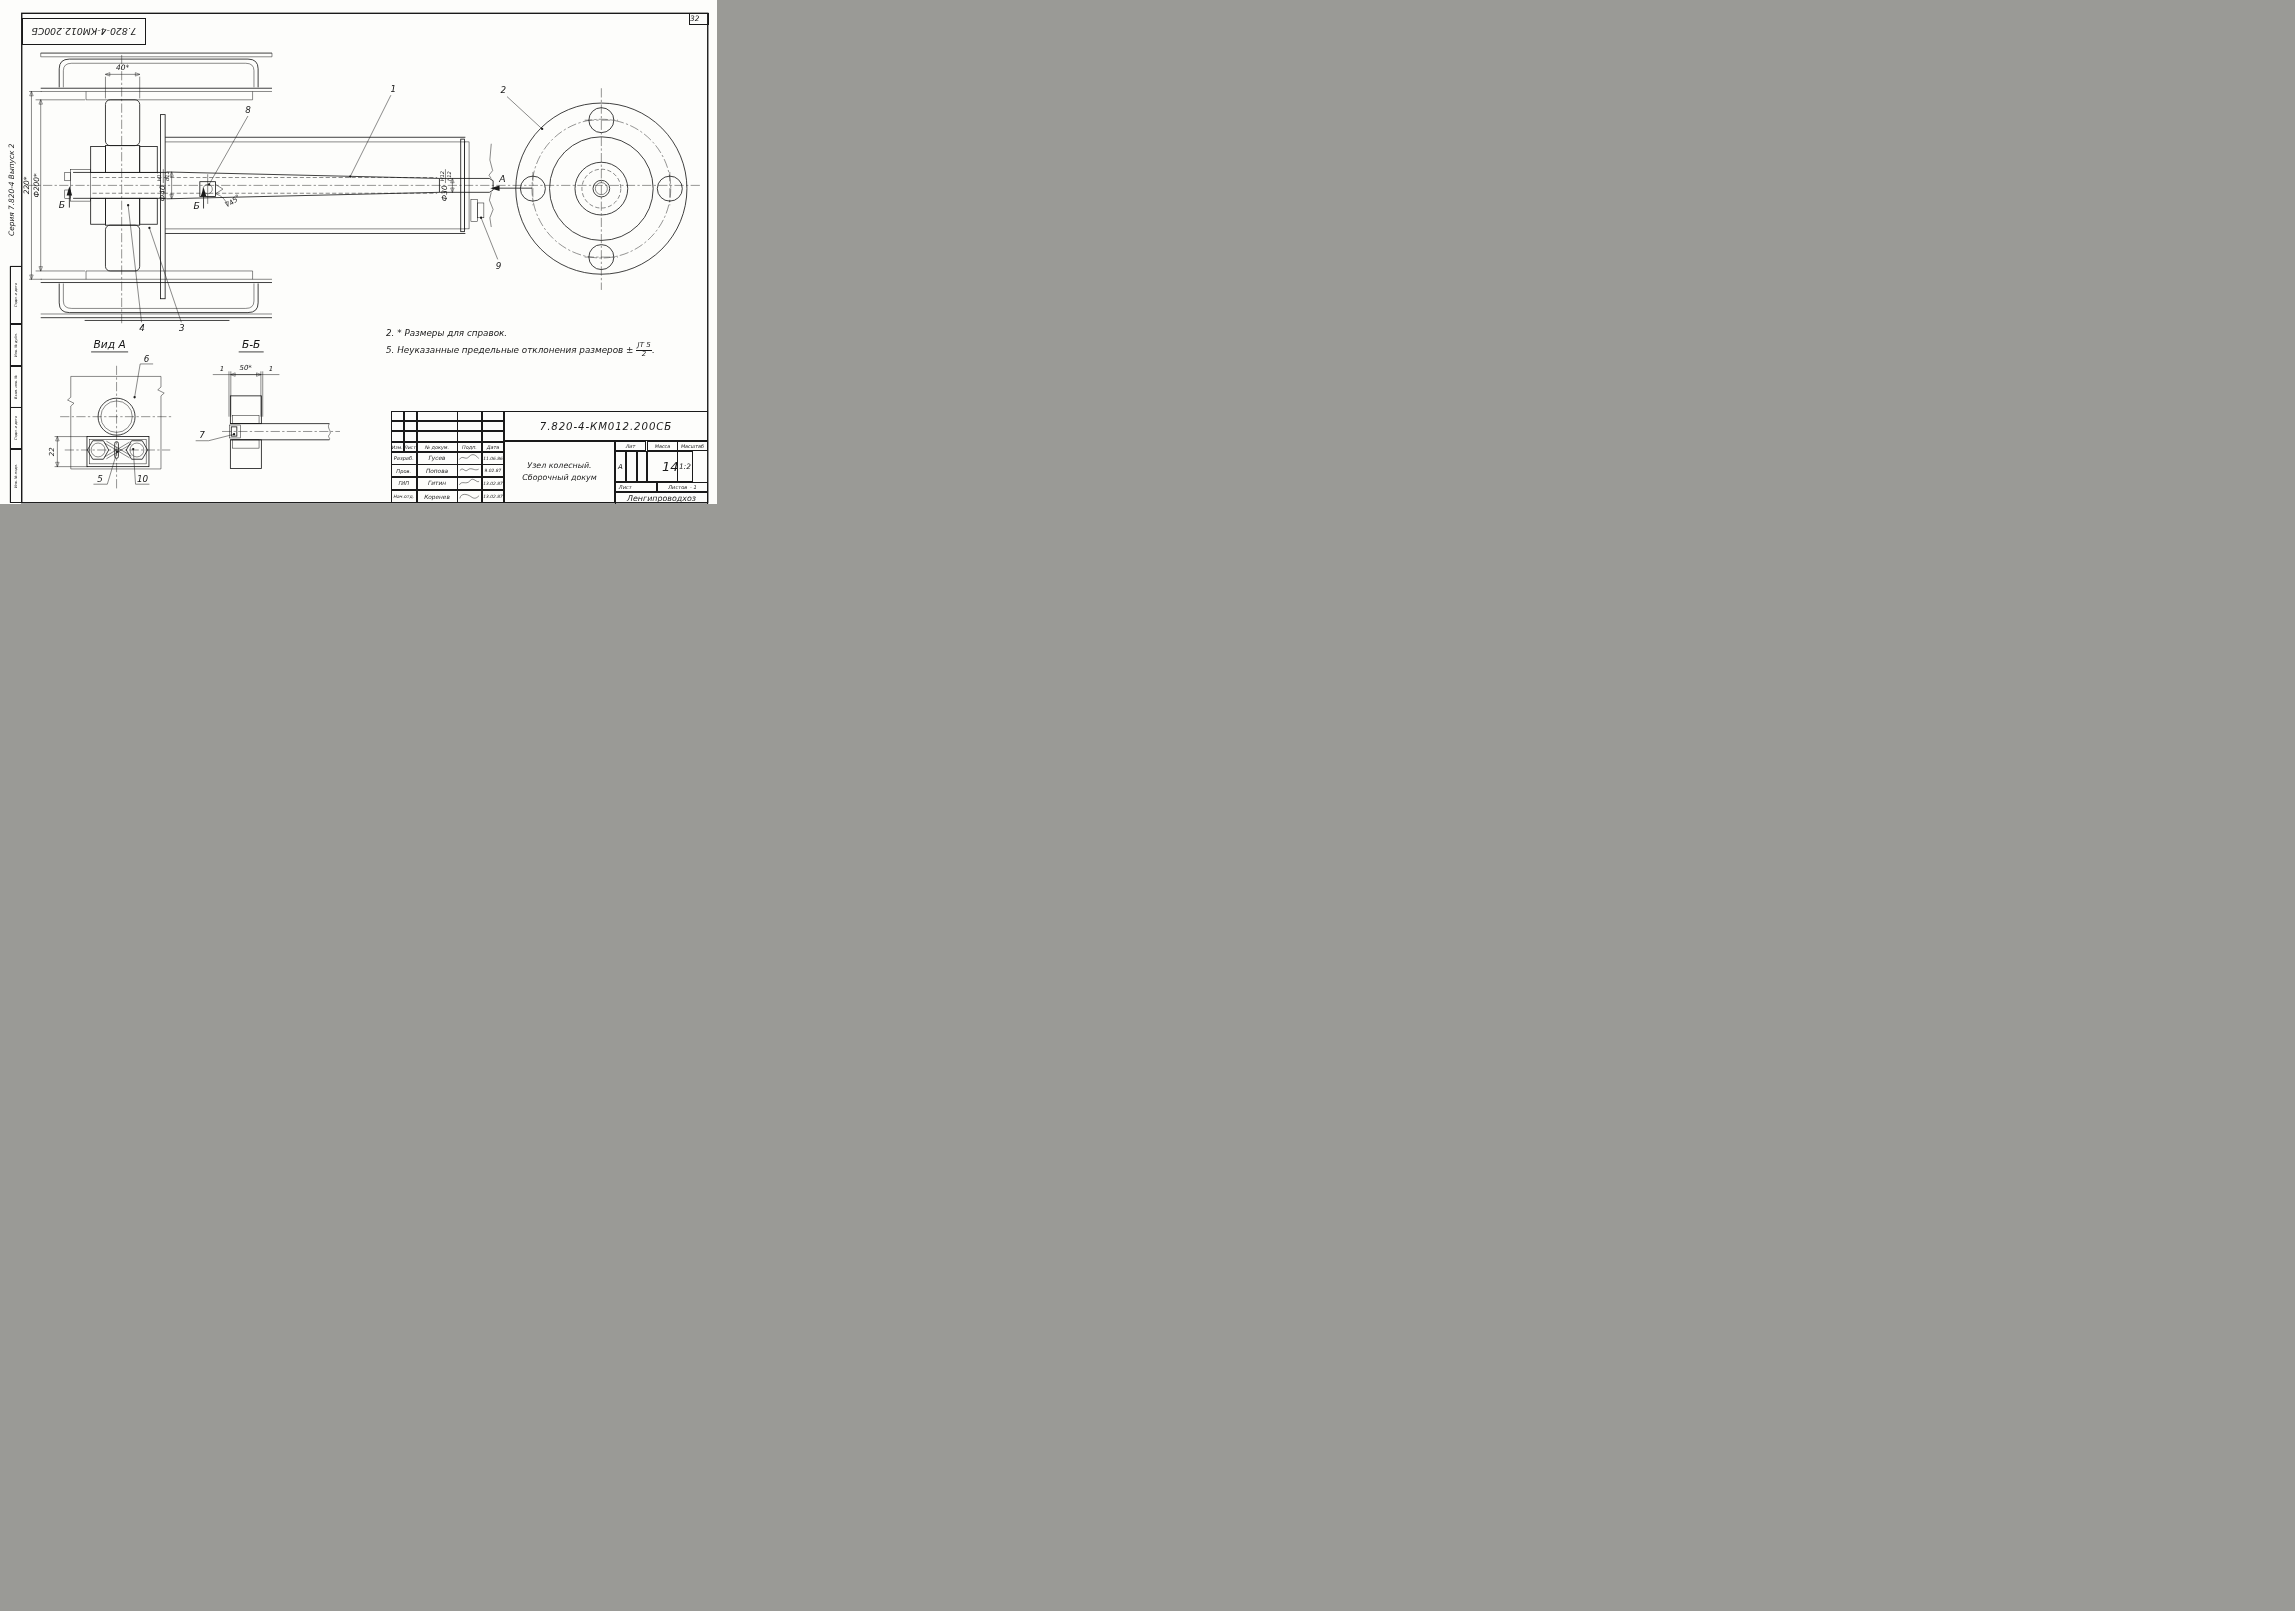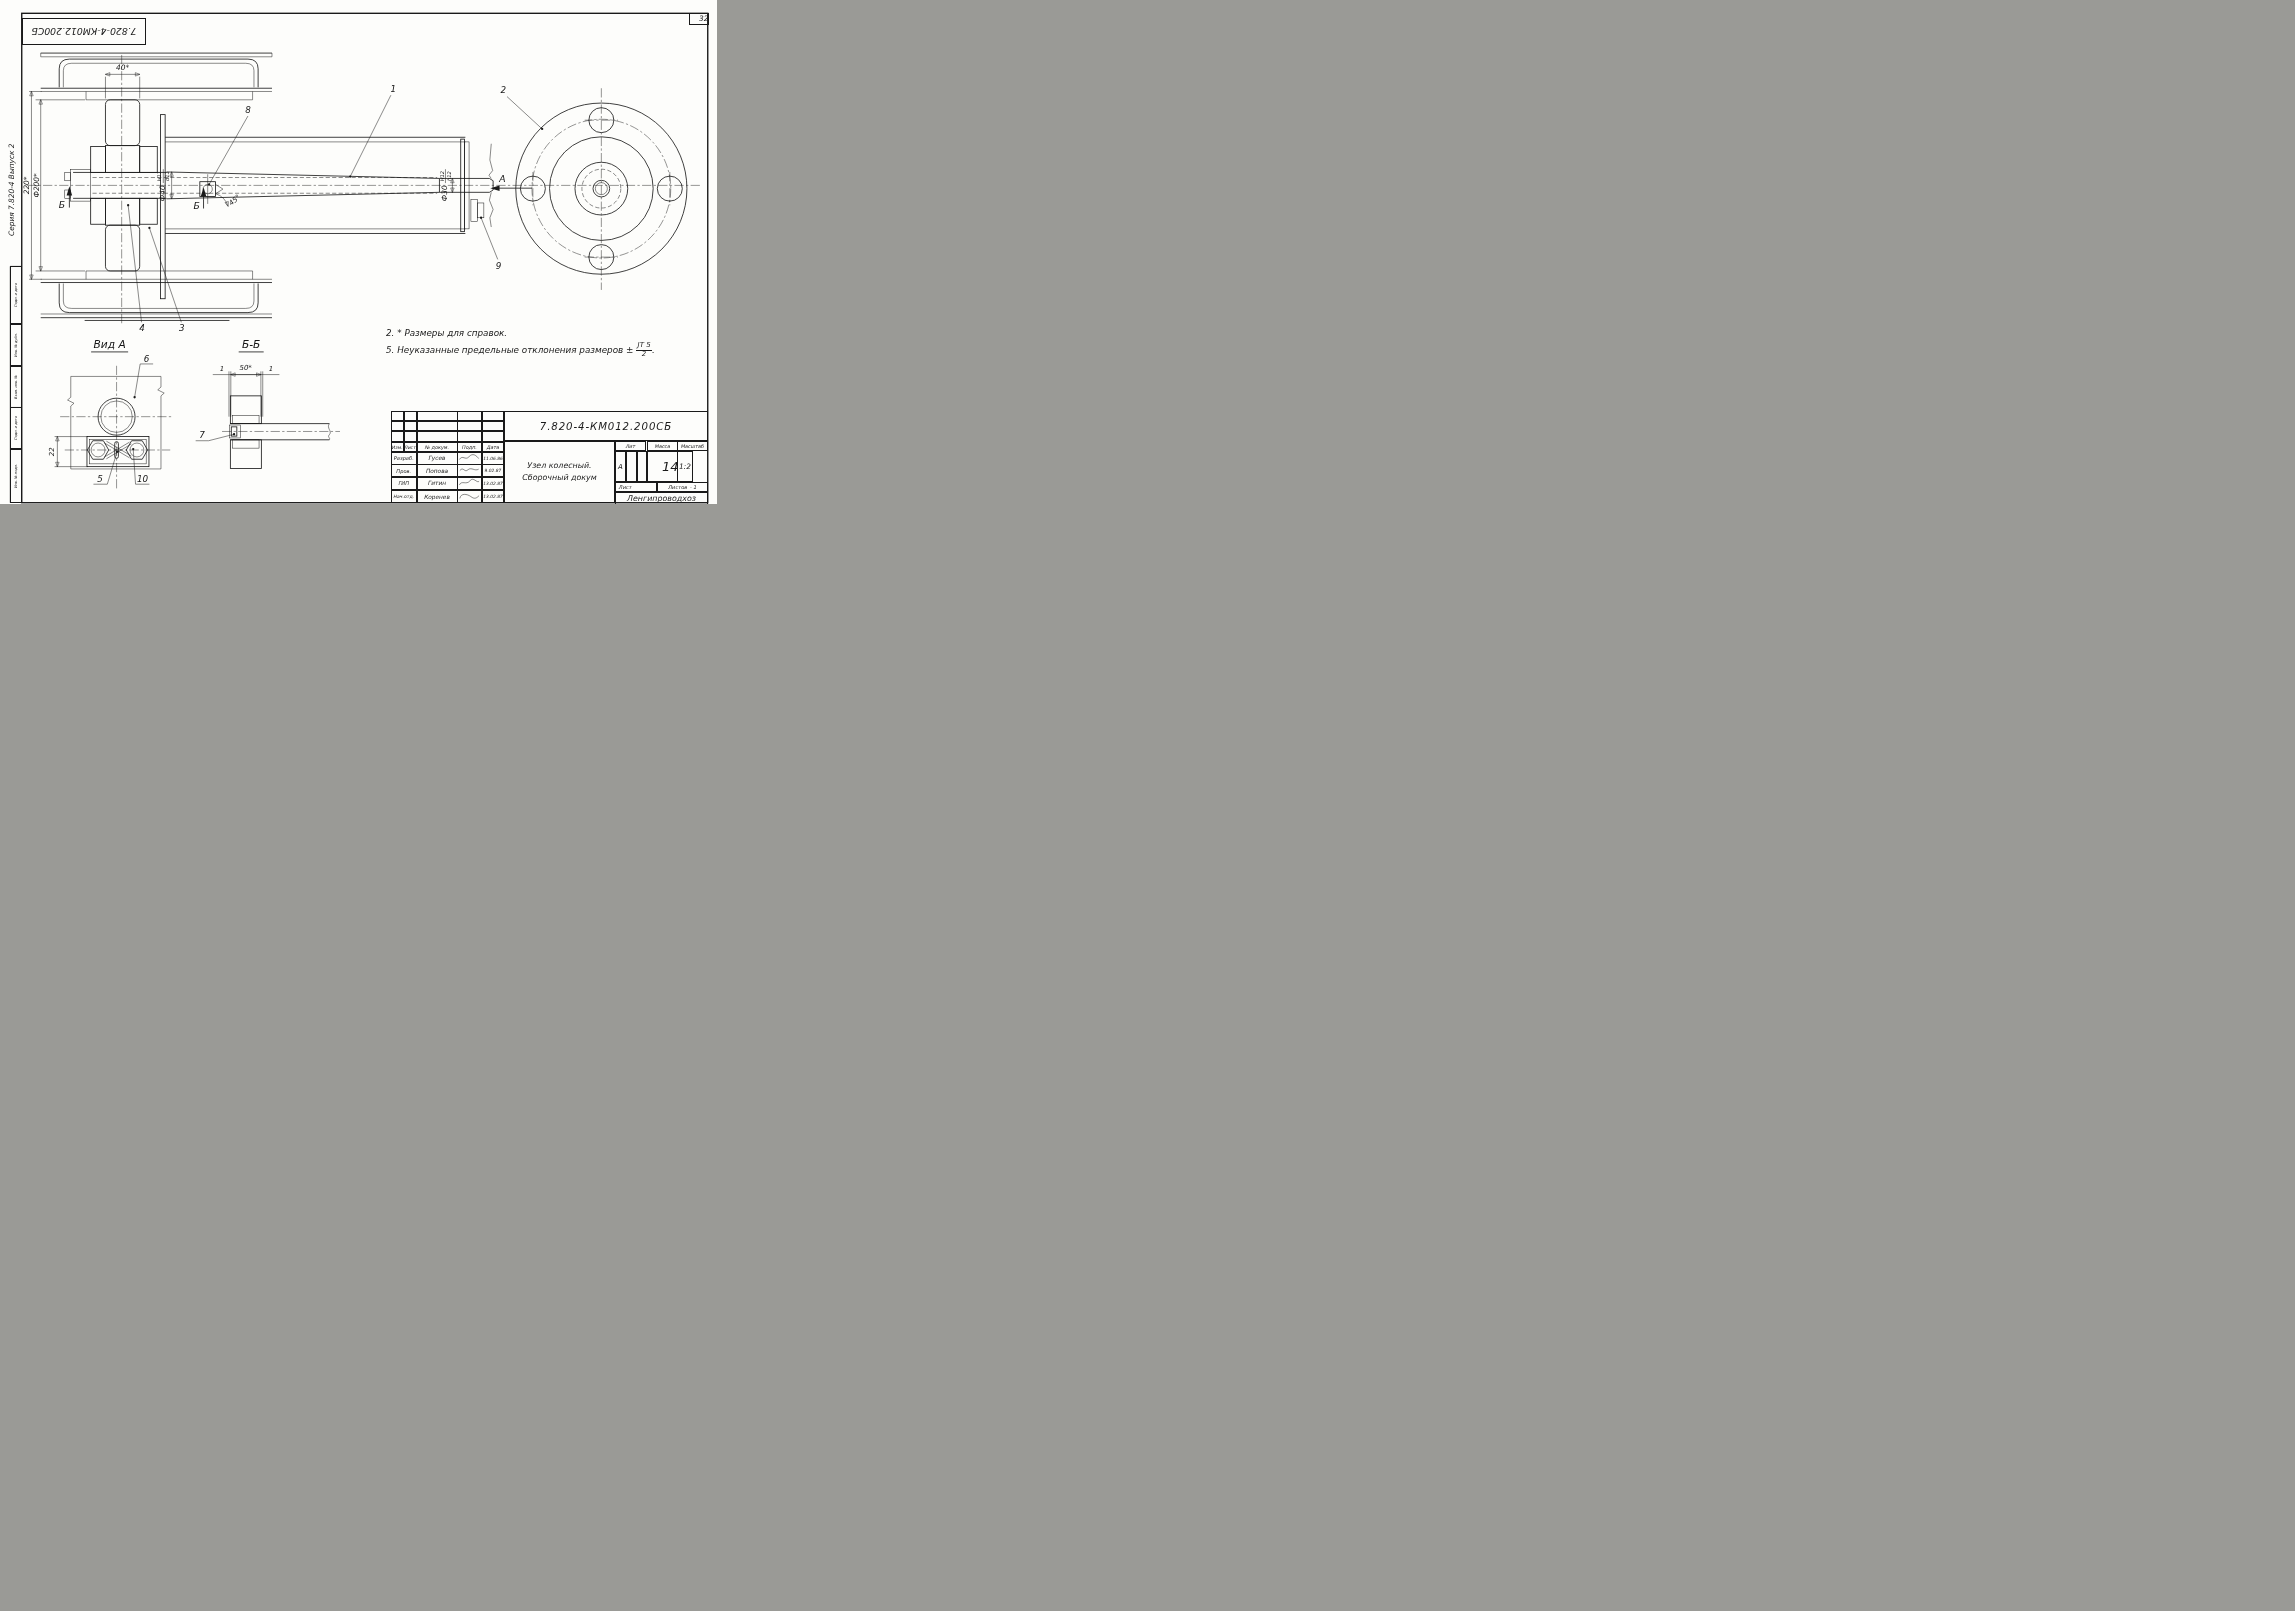--- a/index.html
+++ b/index.html
@@ -25,21 +25,21 @@
   
   .mbox{position:absolute;left:10.2px;width:11.6px;border:0.5px solid #1a1a1a;box-sizing:border-box;
         display:flex;align-items:center;justify-content:center;}
   .mbox span{transform:rotate(-90deg);white-space:nowrap;font-size:3.5px;font-style:italic;}
   #series{position:absolute;left:6.5px;top:236px;transform-origin:0 0;transform:rotate(-90deg);
           white-space:nowrap;font-size:7.4px;font-style:italic;}
   #docTopLeft{position:absolute;left:22px;top:17.6px;width:124px;height:27px;border:1.4px solid #1a1a1a;
           box-sizing:border-box;display:flex;align-items:center;justify-content:center;
           transform:rotate(180deg);font-size:9.3px;font-style:italic;white-space:nowrap;}
   #pageNum{position:absolute;left:689px;top:13px;width:20.4px;height:11.6px;border:0.9px solid #1a1a1a;
-          box-sizing:border-box;display:flex;align-items:center;justify-content:flex-end;
+          box-sizing:border-box;display:flex;align-items:center;justify-content:flex-start;
           font-size:7.4px;font-style:italic;}
   #notes{position:absolute;left:386px;top:328px;}
   #note2{margin-top:4.2px;display:flex;align-items:center;}
 </style>
 </head>
 <body>
 
 <div id="sheet">
 
 <svg width="717" height="504" viewBox="0 0 1550 1088">

